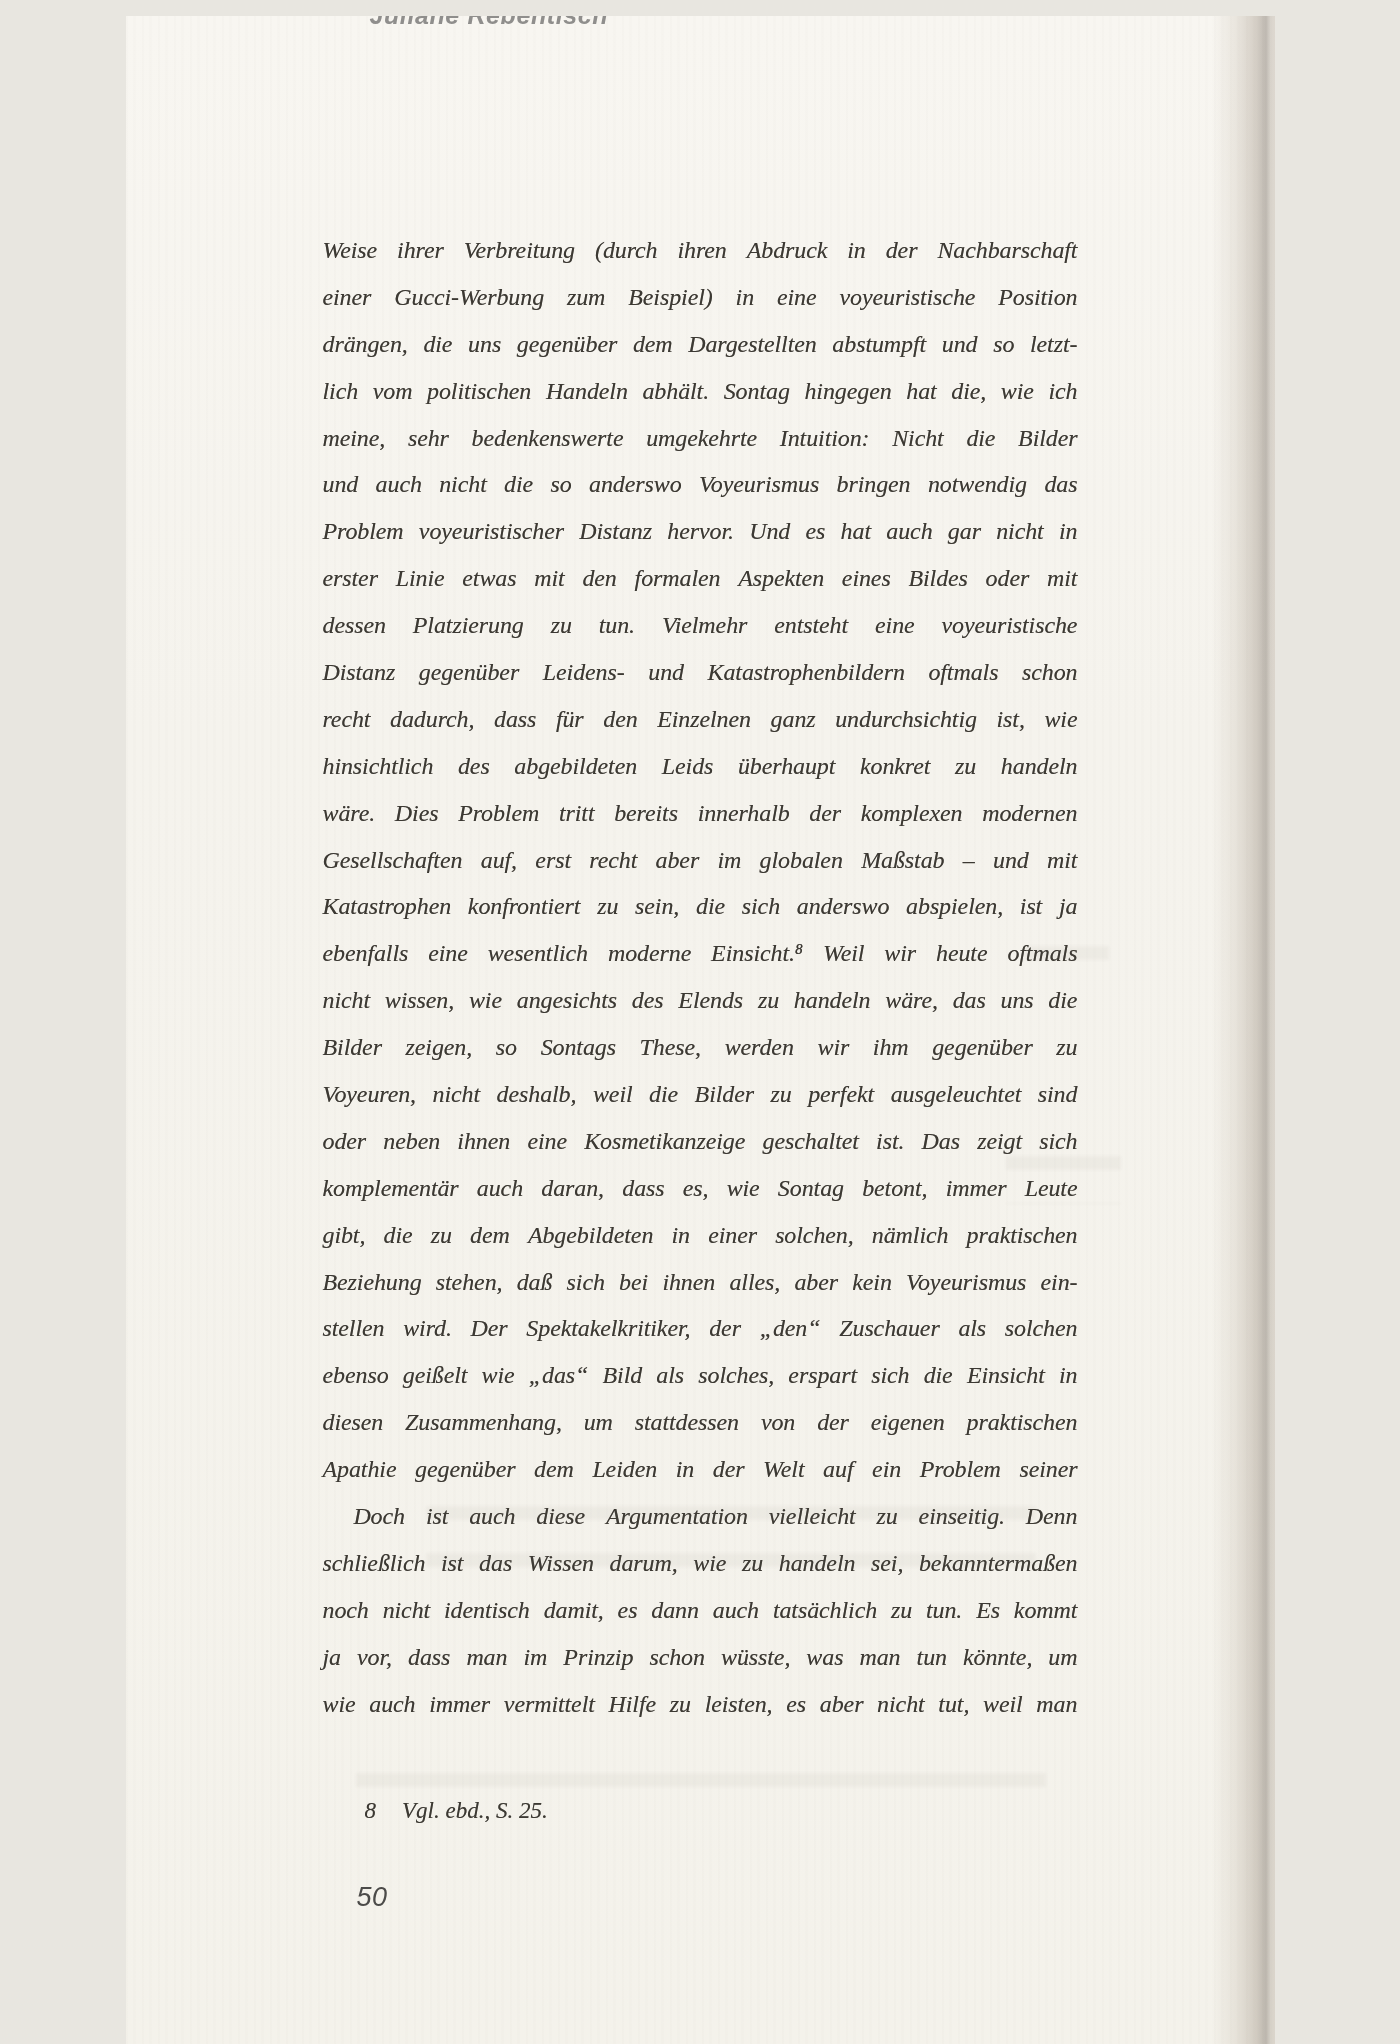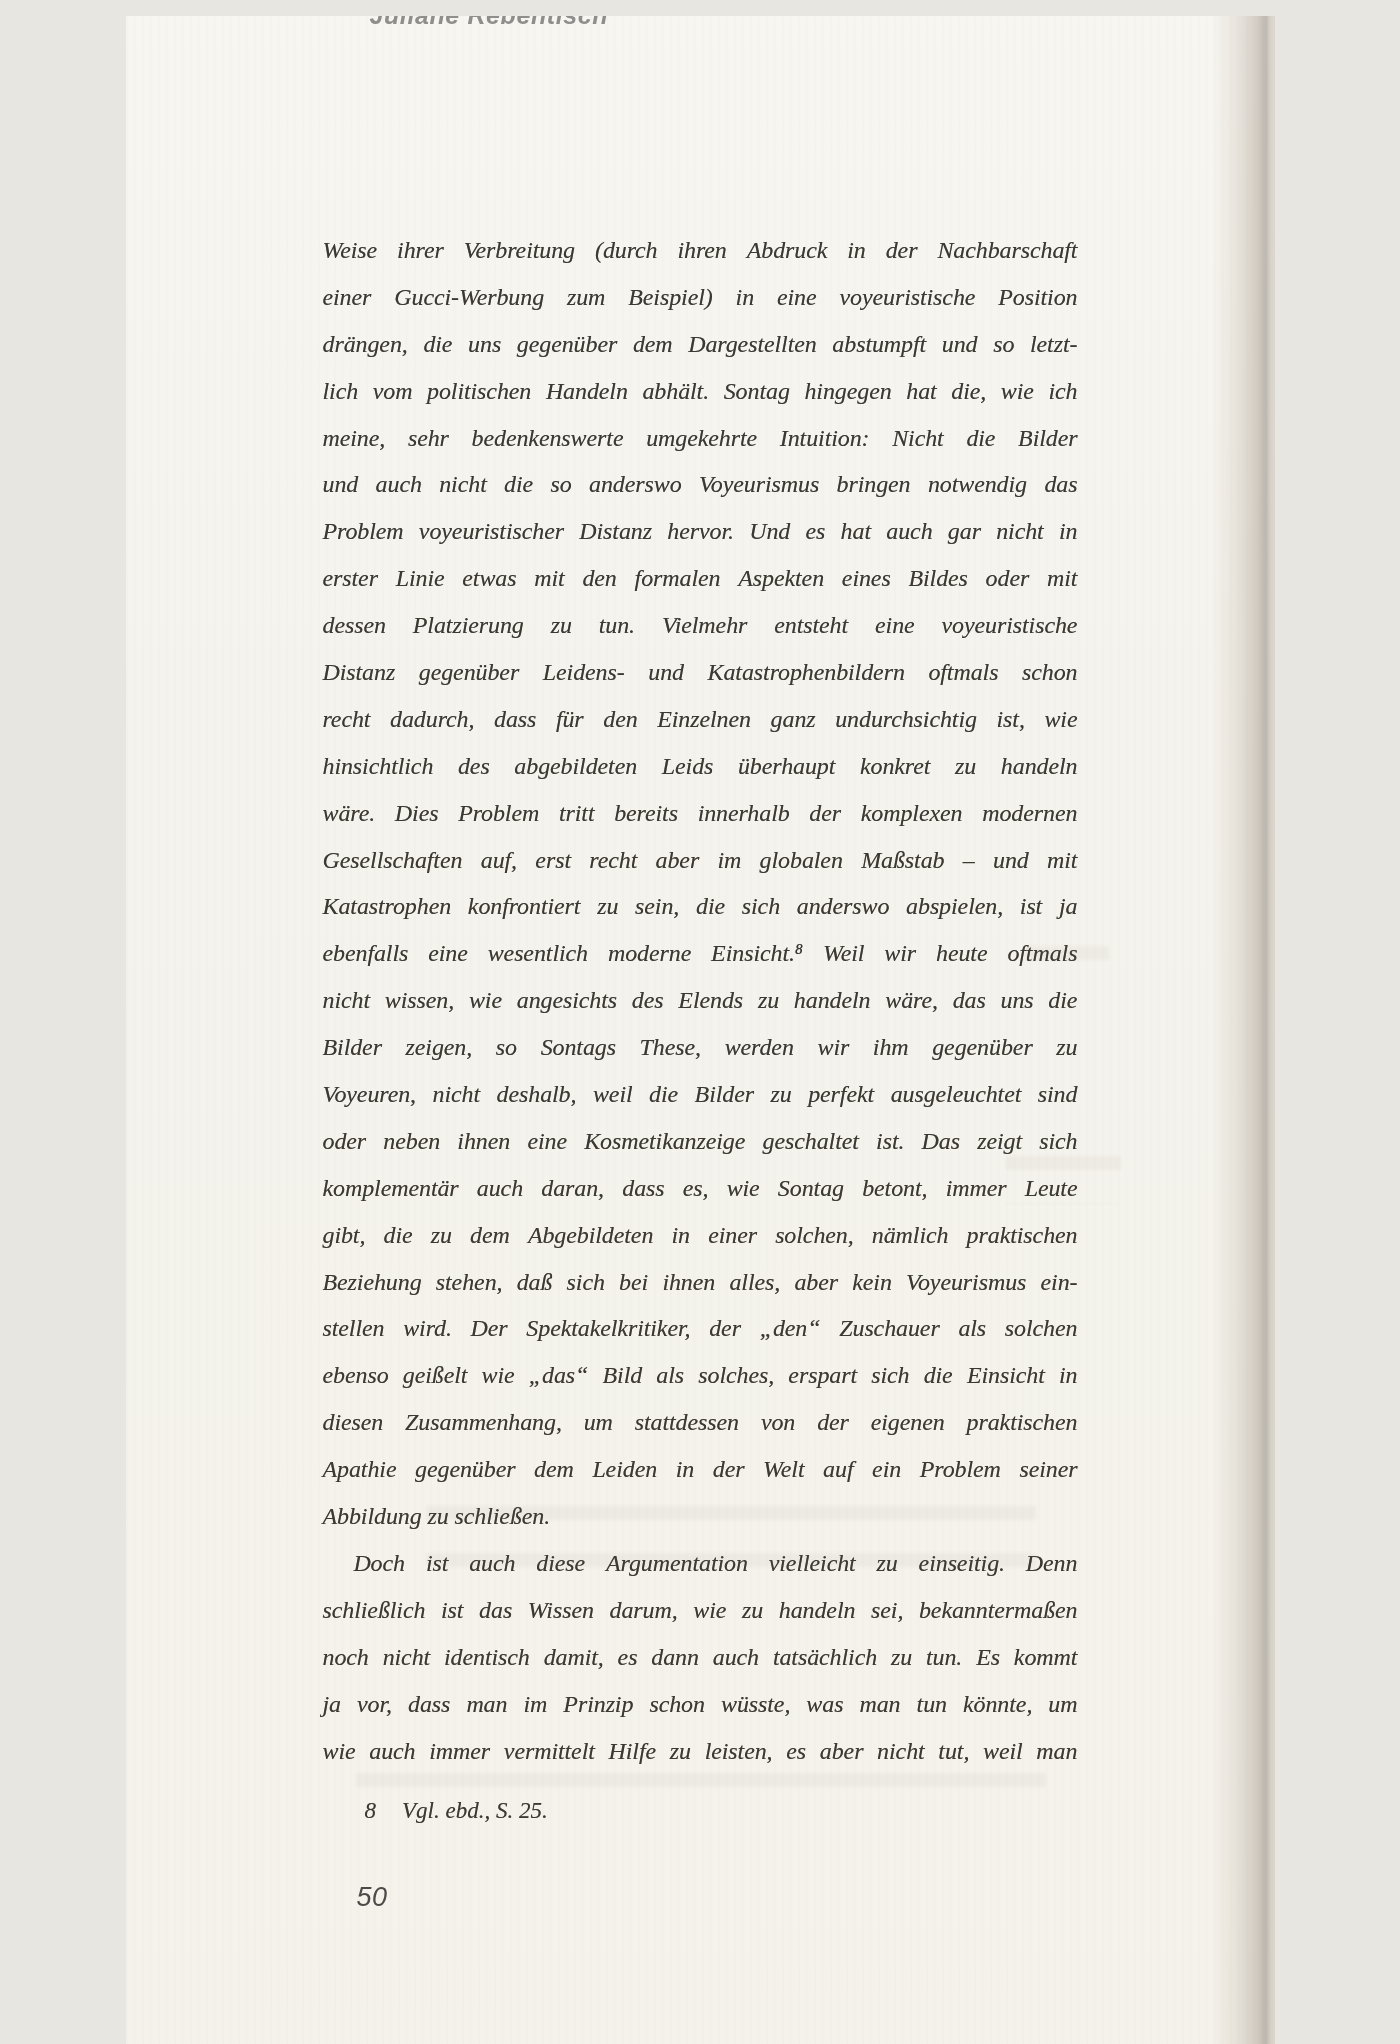--- a/index.html
+++ b/index.html
@@ -394,21 +394,20 @@
           <span class="word">dem</span>
           <span class="word">Leiden</span>
           <span class="word">in</span>
           <span class="word">der</span>
           <span class="word">Welt</span>
           <span class="word">auf</span>
           <span class="word">ein</span>
           <span class="word">Problem</span>
           <span class="word">seiner</span>
         </div>
-        <div class="line">Abbildung zu schließen.</div>
       </div>
       <div>
         <div class="line just">
           <span class="indent"></span>
           <span class="word">Doch</span>
           <span class="word">ist</span>
           <span class="word">auch</span>
           <span class="word">diese</span>
           <span class="word">Argumentation</span>
           <span class="word">vielleicht</span>

